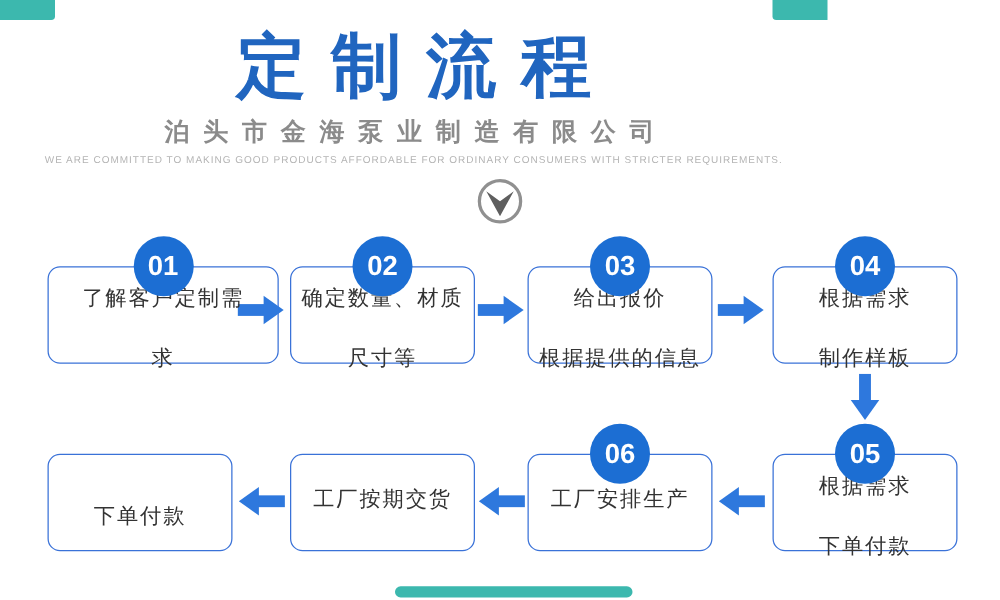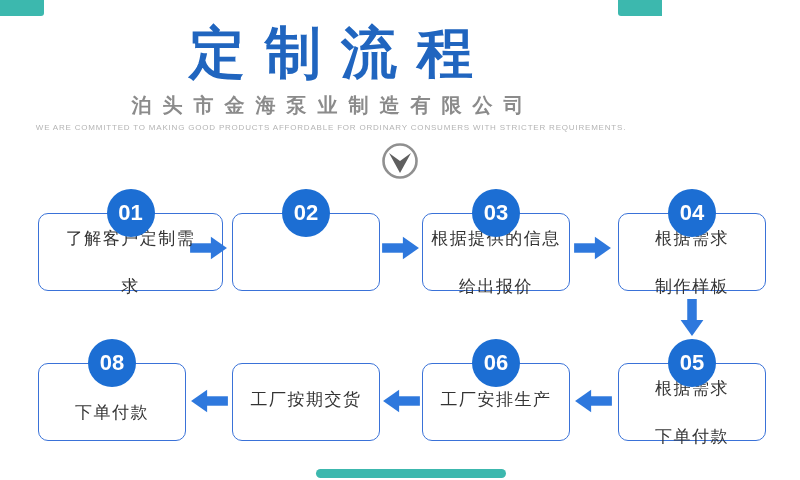--- a/index.html
+++ b/index.html
@@ -177,28 +177,32 @@
     <div class="box"></div>
     <div class="text">
       <div>了解客户定制需</div>
       <div>求</div>
     </div>
   </div>
 
   <div class="step pos-s2">
     <div class="badge">02</div>
     <div class="box"></div>
+    <div class="text">
+      <div>确定数量、材质</div>
+      <div>尺寸等</div>
+    </div>
   </div>
 
   <div class="step pos-s3">
     <div class="badge">03</div>
     <div class="box"></div>
     <div class="text">
+      <div>给出报价</div>
       <div>根据提供的信息</div>
-      <div>给出报价</div>
     </div>
   </div>
 
   <div class="step pos-s4">
     <div class="badge">04</div>
     <div class="box"></div>
     <div class="text">
       <div>根据需求</div>
       <div>制作样板</div>
     </div>
@@ -224,21 +228,20 @@
 
   <div class="step pos-s7">
     <div class="box"></div>
     <div class="text">
       <div>工厂按期交货</div>
       <div></div>
     </div>
   </div>
 
   <div class="step pos-s8">
-    <div class="badge">08</div>
     <div class="box"></div>
     <div class="text">
       <div>下单付款</div>
     </div>
   </div>
 
   <div class="arrow pos-ar1">
     <svg width="38" height="34" viewBox="0 0 40 36">
         <rect x="0" y="13" width="23" height="10" fill="#2e78dd"></rect>
         <polygon points="22,6 22,30 39,18" fill="#2e78dd"></polygon>

